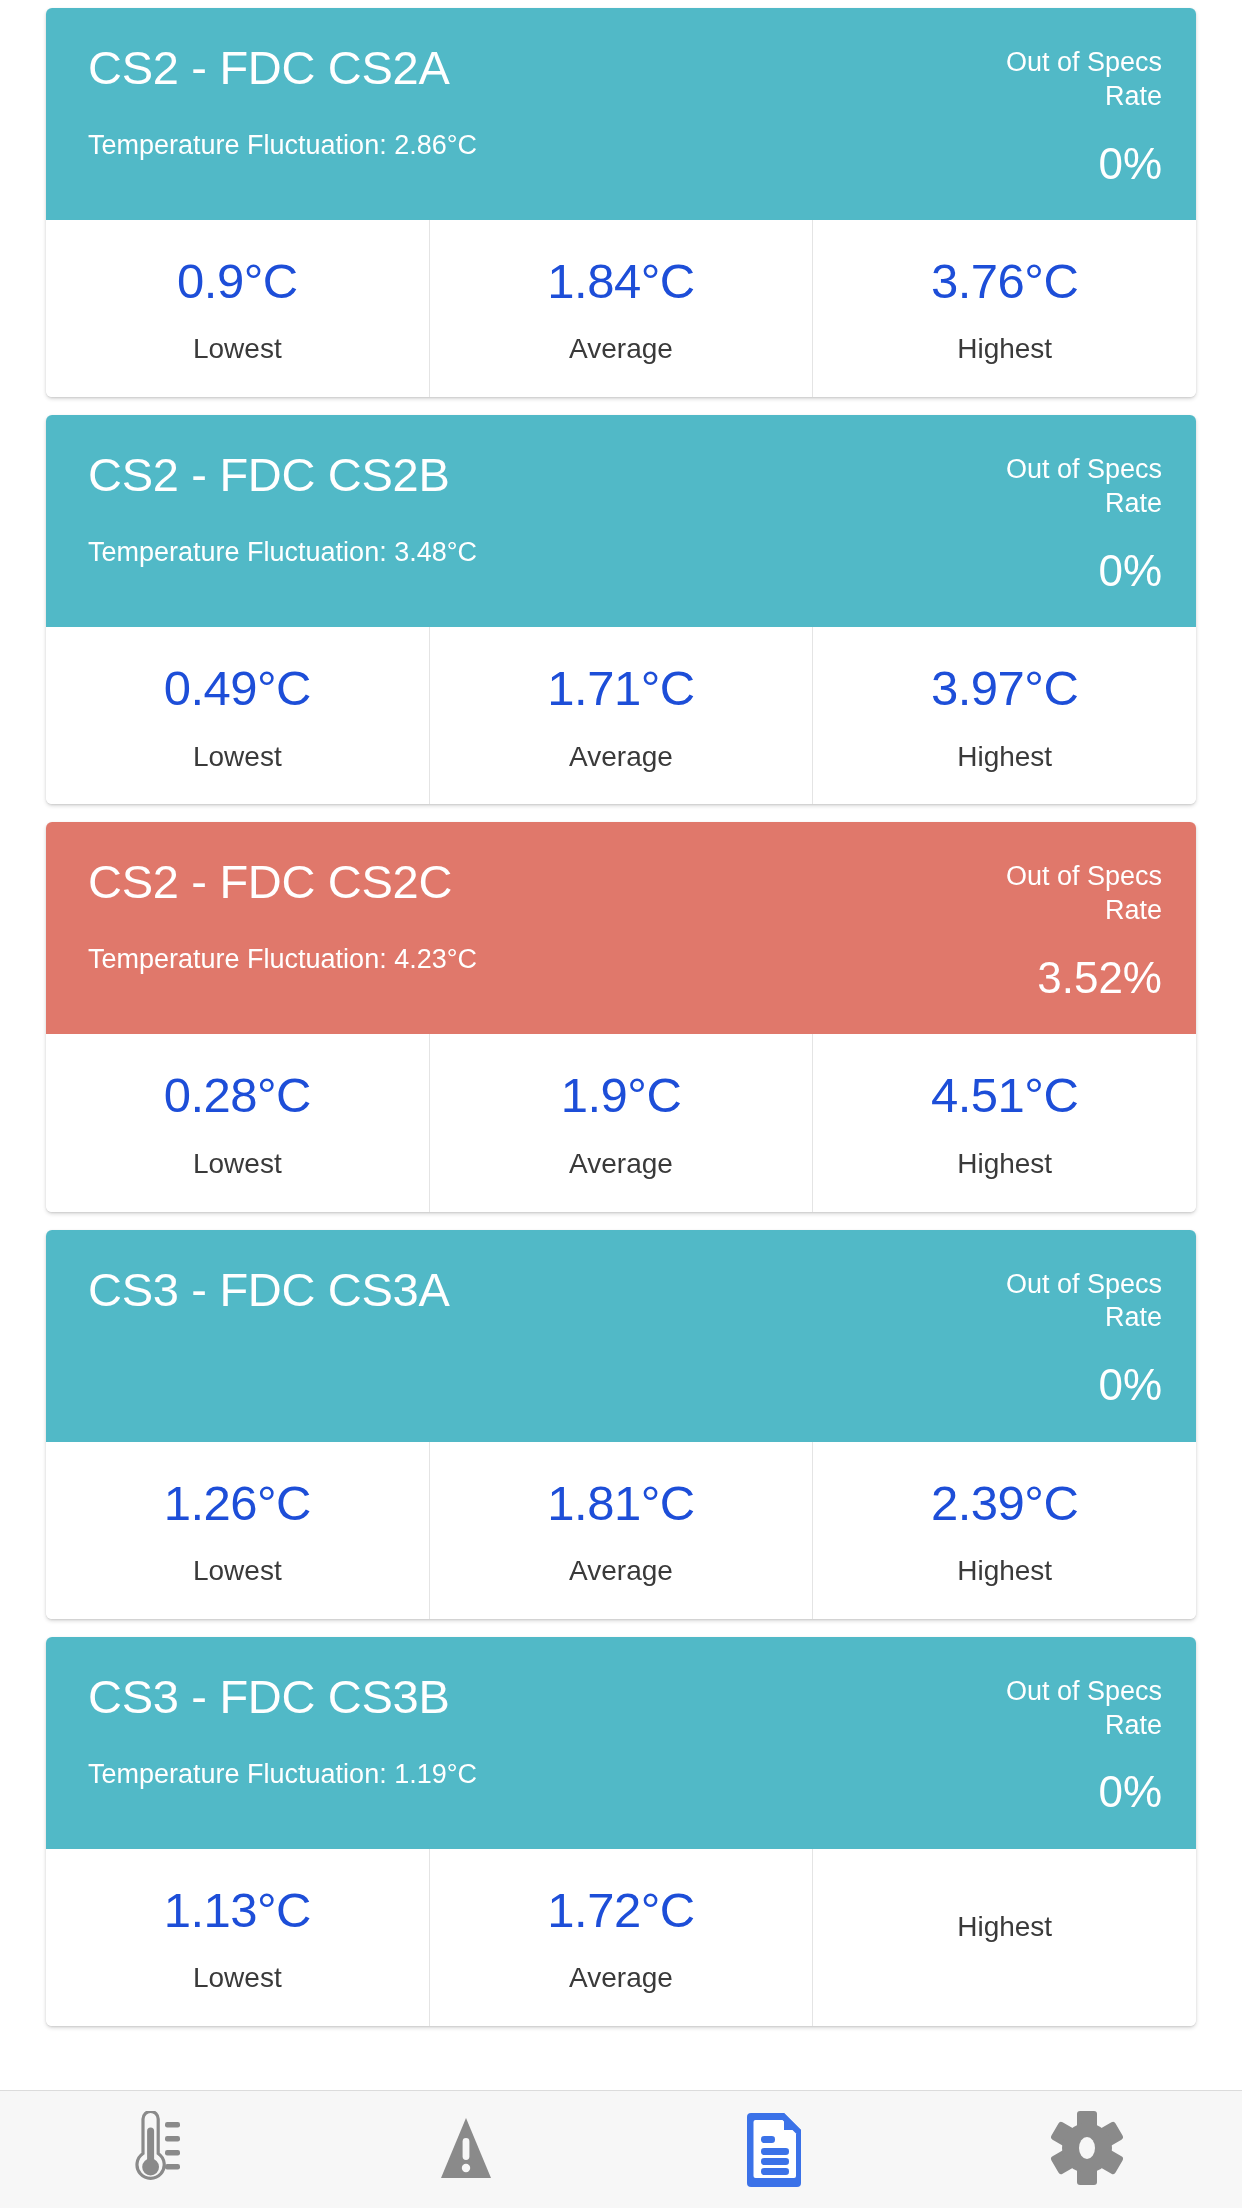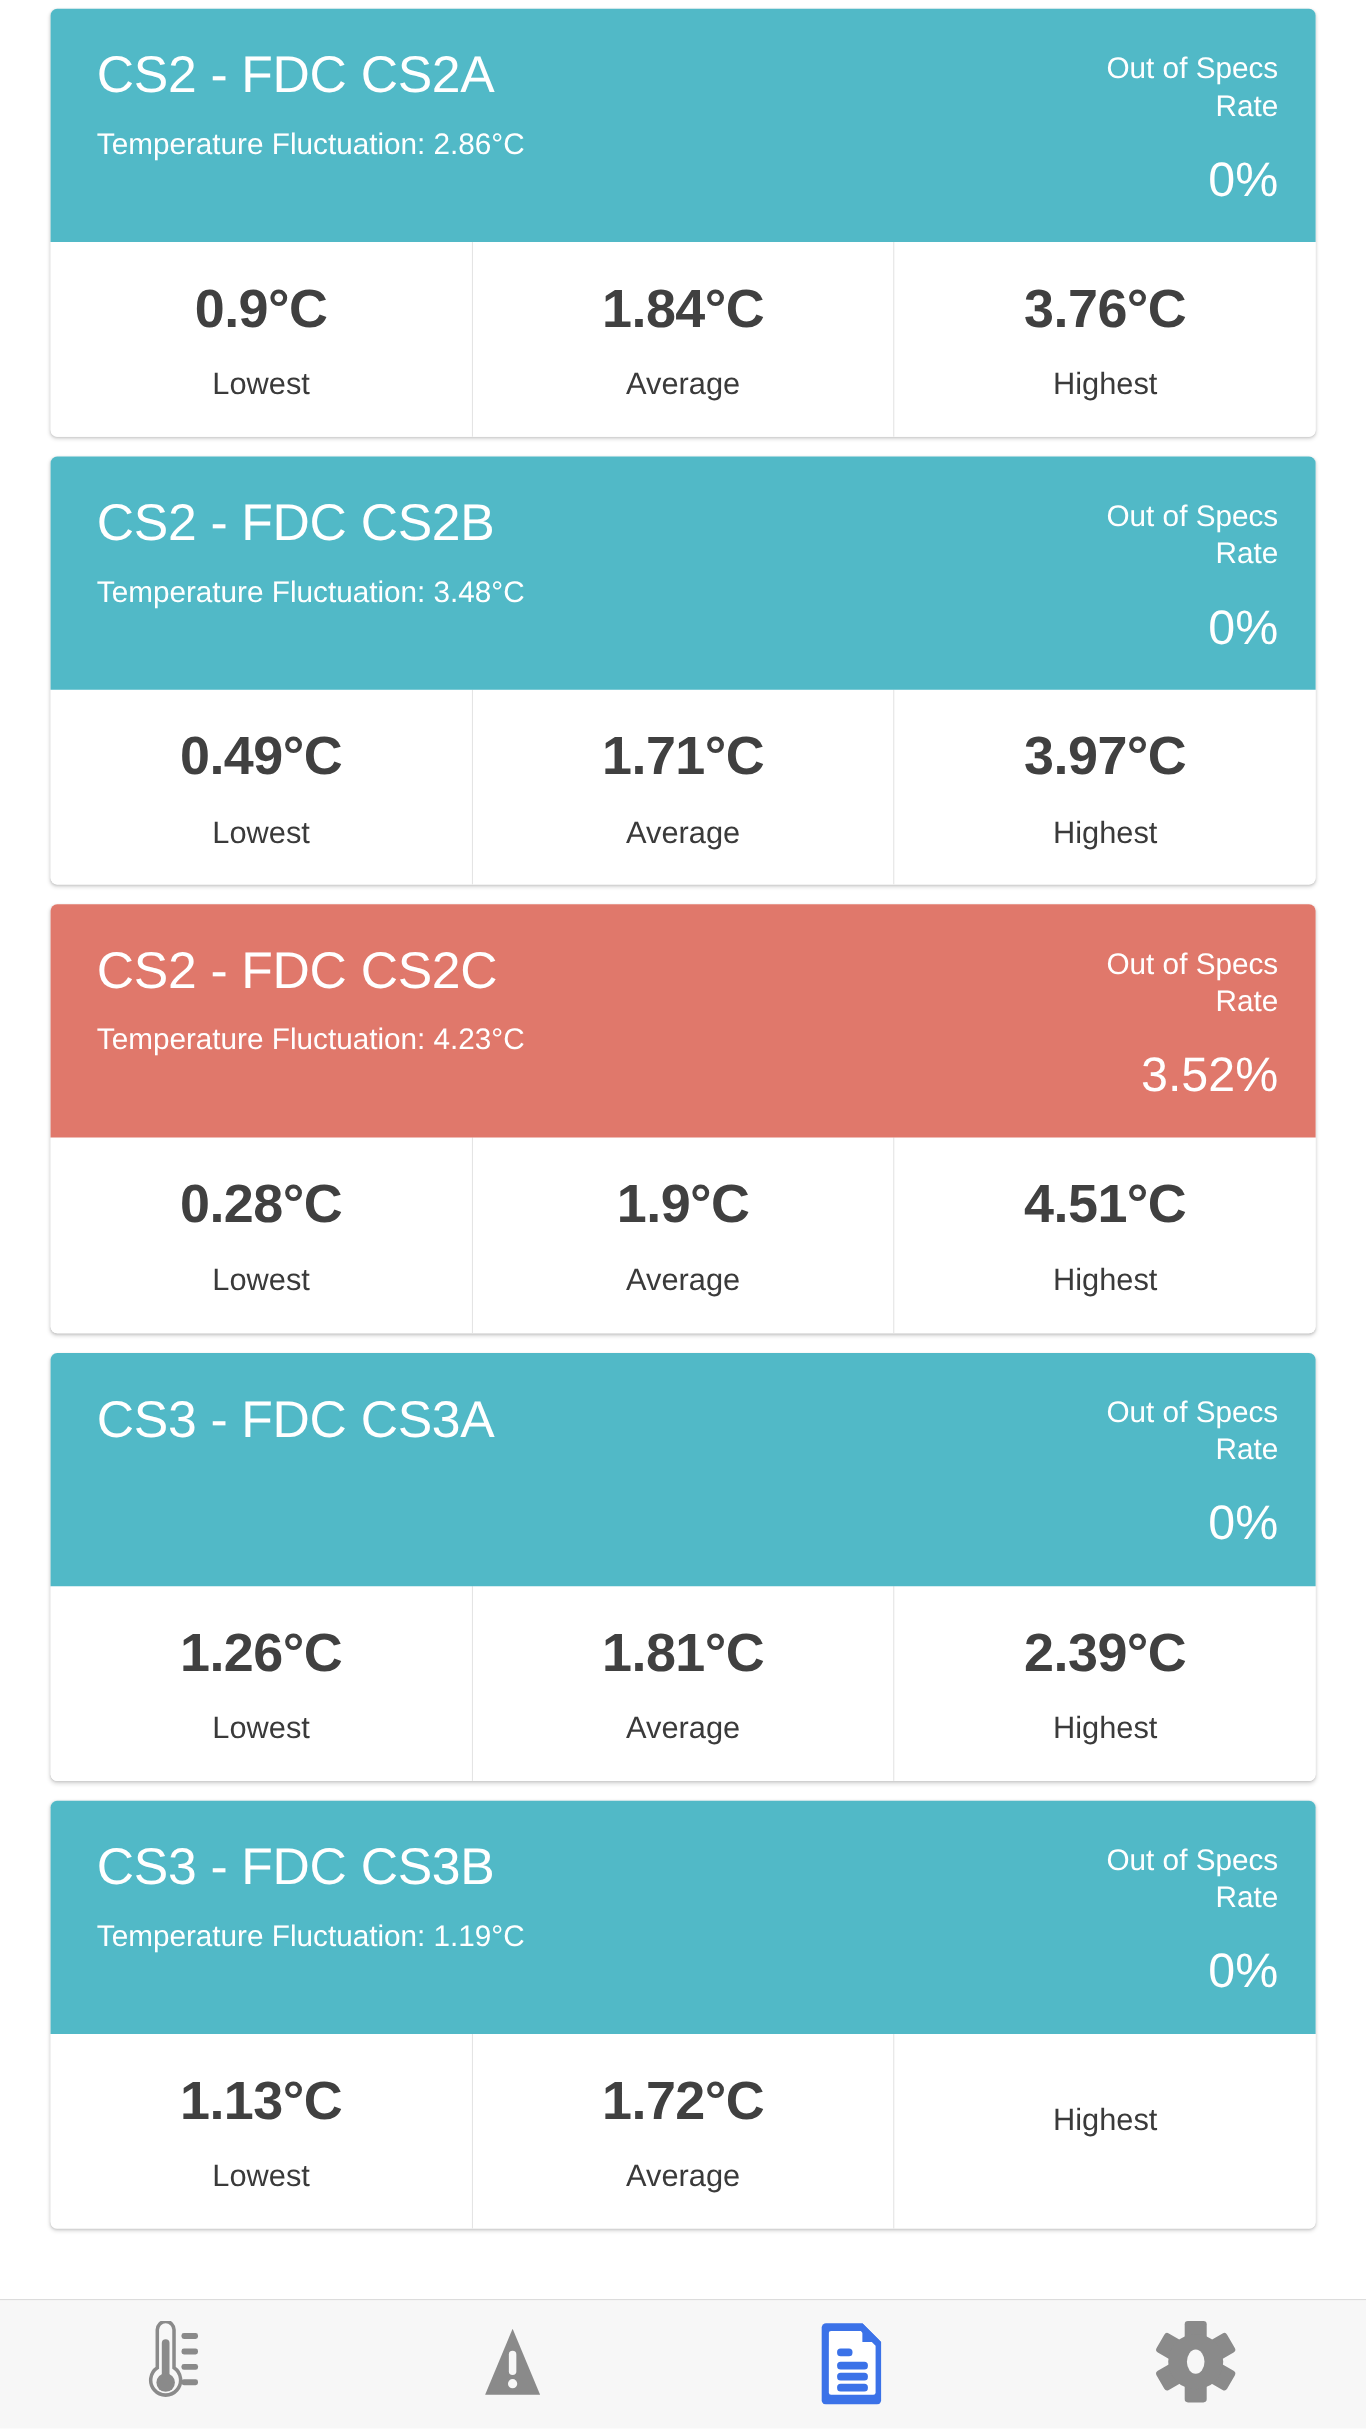--- a/index.html
+++ b/index.html
@@ -68,21 +68,21 @@
     line-height:1.12;
     letter-spacing:-0.3px;
     white-space:nowrap;
   }
 
   .card-sub {
     font-size:27px;
     font-weight:400;
     color:#ffffff;
     line-height:1.35;
-    margin-top:18px;
+    margin-top:32px;
     white-space:nowrap;
   }
   .card-sub + .card-sub { }
 
   .header-right {
     display:flex;
     flex-direction:column;
     align-items:flex-end;
     text-align:right;
     flex-shrink:0;
@@ -117,22 +117,22 @@
   .stat-cell {
     flex:1 1 0;
     padding:36px 6px 32px 6px;
     text-align:center;
     border-right:1px solid #e4e4e4;
   }
   .stat-cell:last-child { border-right:none; }
 
   .stat-value {
     font-size:49px;
-    font-weight:700;
-    color:#404040;
+    font-weight:400;
+    color:#1d4ed8;
     line-height:1.05;
     letter-spacing:-0.5px;
     white-space:nowrap;
   }
 
   .stat-label {
     font-size:28px;
     font-weight:400;
     color:#3a3a3a;
     line-height:1.1;

